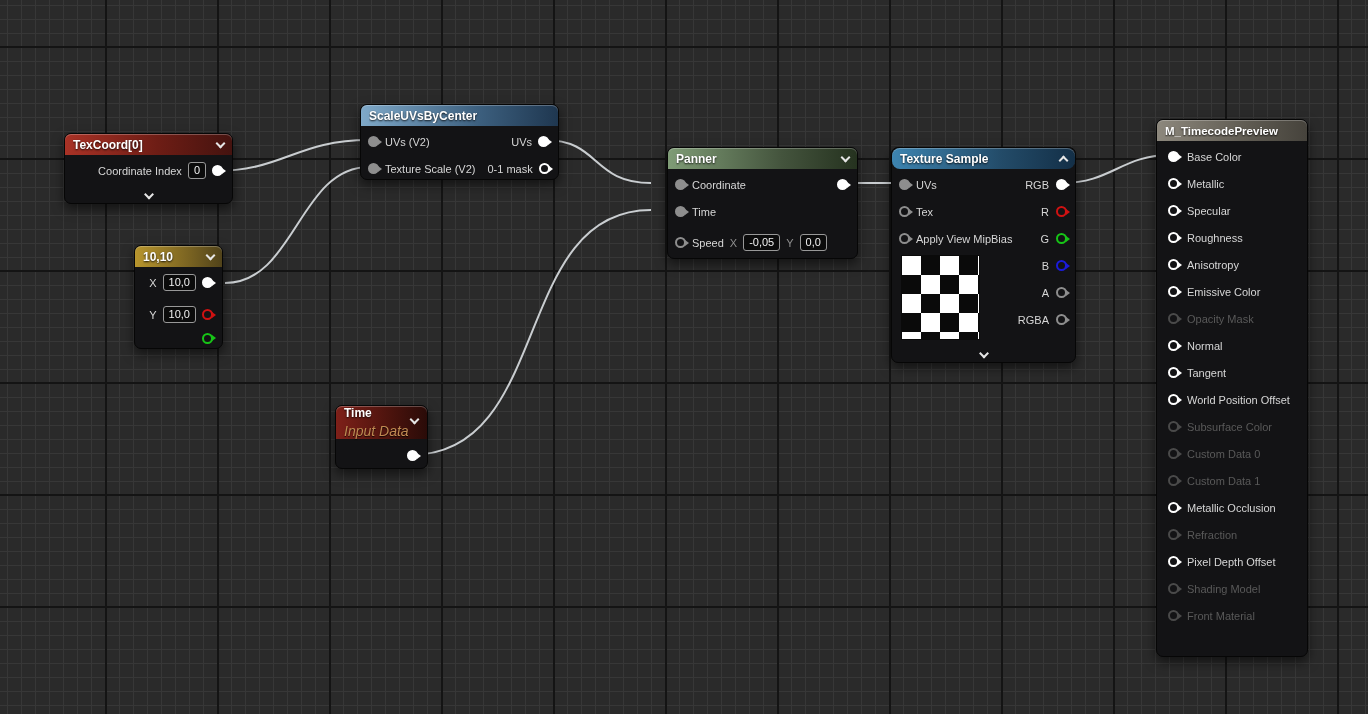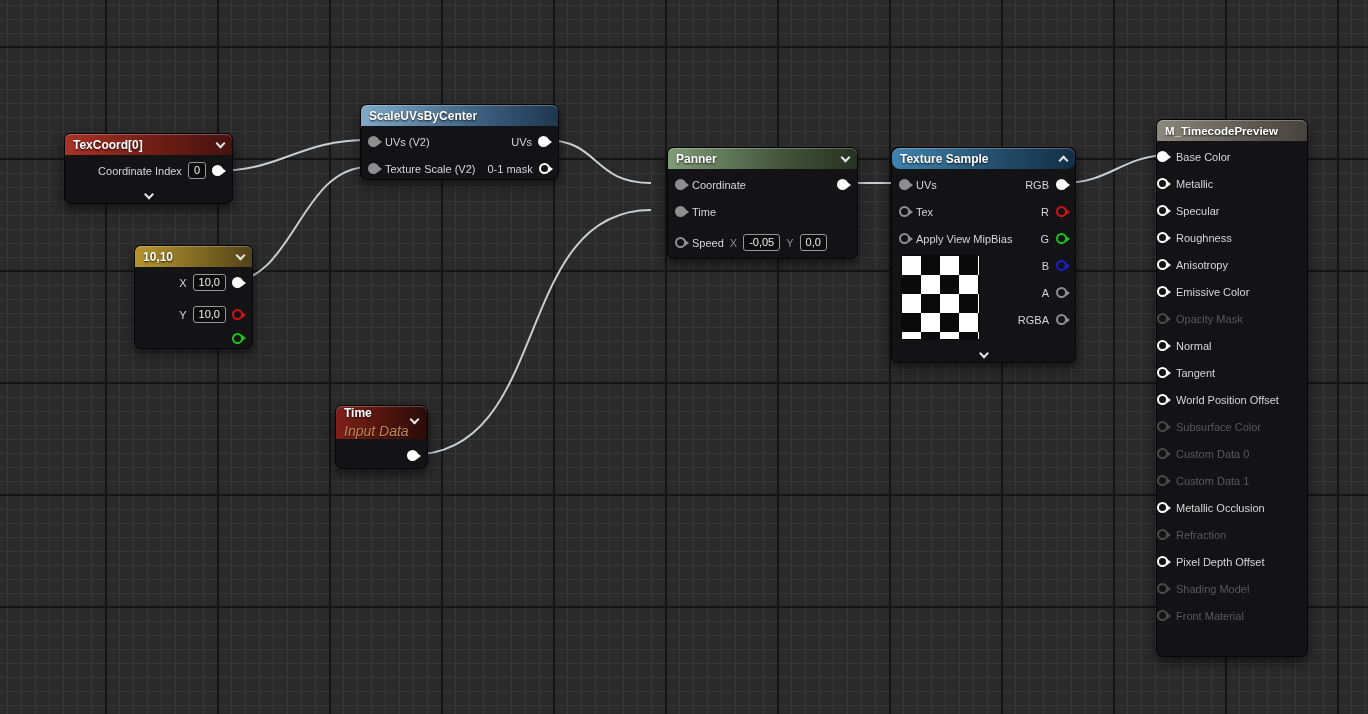--- a/index.html
+++ b/index.html
@@ -86,21 +86,21 @@
   
   .abs { position:absolute; }
   .checker {
     background:repeating-conic-gradient(#0a0a0a 0 90deg, #ffffff 0 180deg);
     background-size:38px 38px;
     border:1px solid #0a0a0a;
   }
   .out-row { display:flex; align-items:center; justify-content:flex-end; height:27px; gap:7px; padding-right:8px; }
 
   
-  .mrow { display:flex; align-items:center; height:27px; gap:8px; }
+  .mrow { display:flex; align-items:center; height:27px; gap:8px; padding-left:11px; }
   .mrow .lbl { font-size:11px; }
   .mrow.disabled .lbl { color:#595959; }
 </style>
 </head>
 <body>
 
 <div id="canvas">
 
   <svg id="wires" width="1368" height="714" viewBox="0 0 1368 714">
     <path d="M214,171 C284,171 296,140 369,140"></path>
@@ -119,21 +119,21 @@
     <div class="row" style="justify-content:flex-end; margin-top:2px;">
       <span class="lbl">Coordinate Index</span>
       <span class="vbox">0</span>
       <span class="pin filled p-white"></span>
     </div>
     <div class="collapse-chev">
         <span class="chev down"></span>
       </div>
   </div>
 
-  <div class="node" style="left:134px; top:245px; width:119px; height:104px;">
+  <div class="node" style="left:134px; top:245px; width:89px; height:104px;">
     <div class="node-header hdr-constant">
       <span class="title">10,10</span>
       <span class="chev down"></span>
     </div>
     <div class="row" style="justify-content:flex-end; margin-top:2px;">
       <span class="lbl">X</span>
       <span class="vbox">10,0</span>
       <span class="pin filled p-white"></span>
     </div>
     <div class="row" style="justify-content:flex-end; margin-top:5px;">

